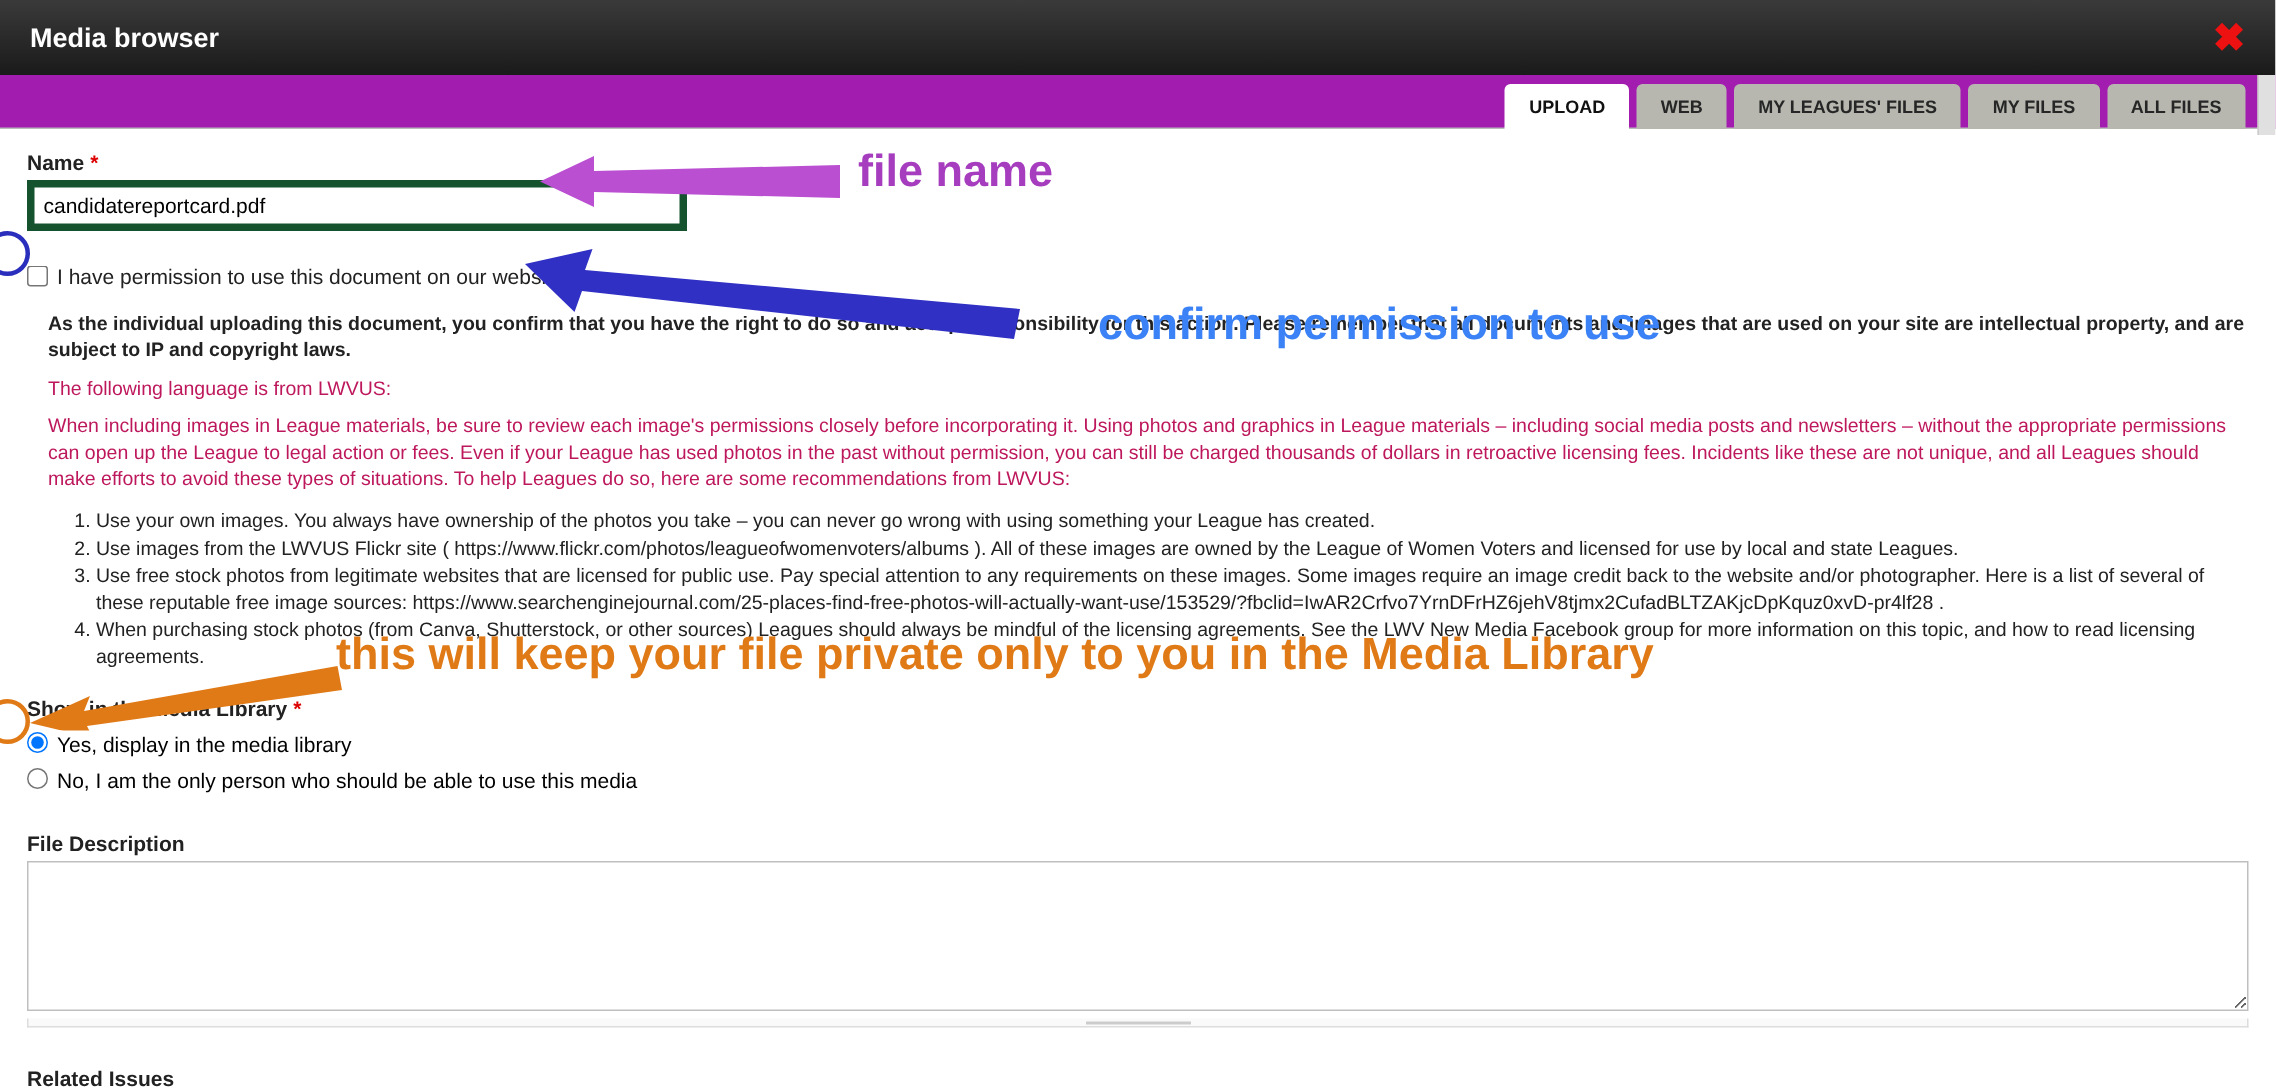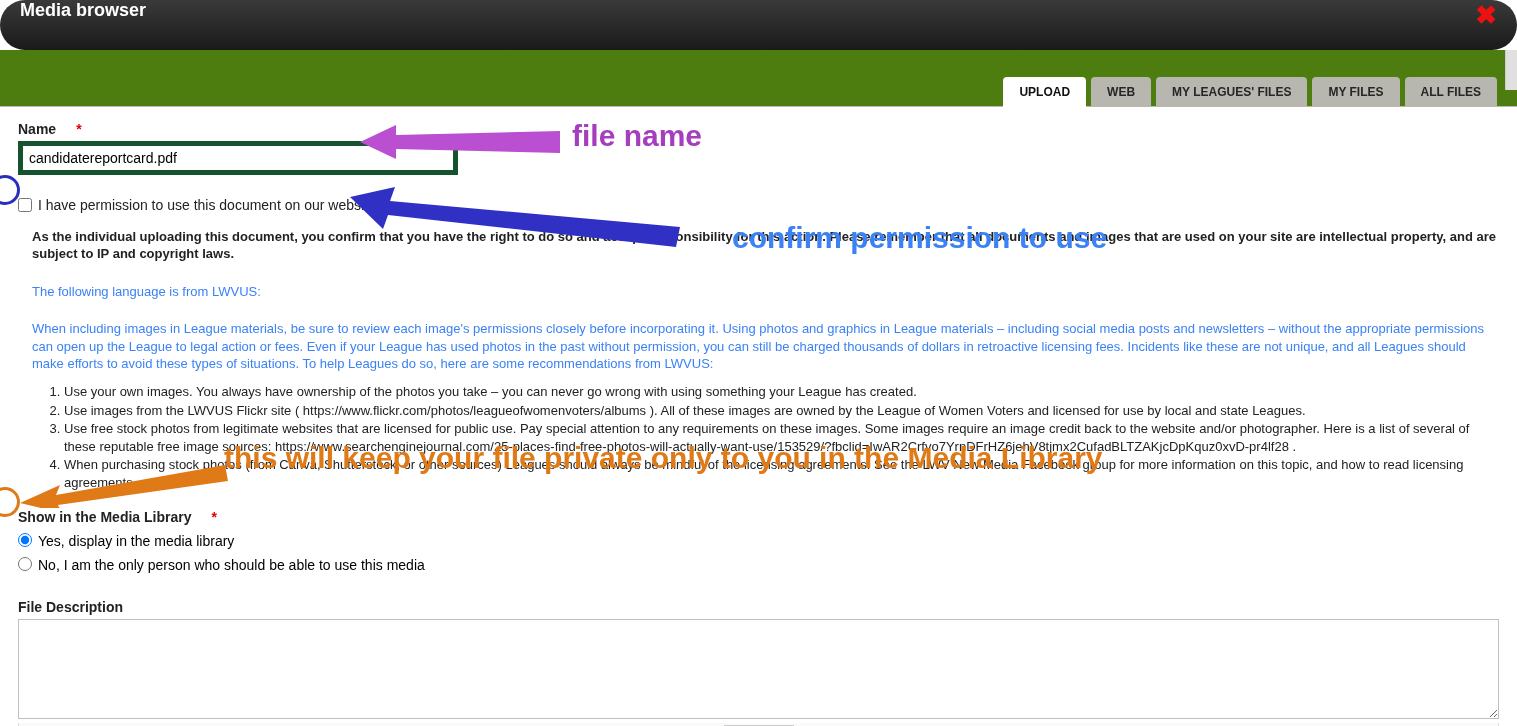--- a/index.html
+++ b/index.html
@@ -1,29 +1,28 @@
 <!DOCTYPE html>
 <html><head>
 <meta charset="utf-8">
 <style>
   * { box-sizing: border-box; margin: 0; padding: 0; }
   html, body { width: 1517px; font-family: "Segoe UI", Arial, sans-serif; background: #fff; overflow-x: hidden; }
 
   .header {
-    display: flex; align-items: flex-start; justify-content: space-between;
+    display: flex; align-items: center; justify-content: space-between;
     height: 50px; padding: 0 20px;
     background: linear-gradient(#3a3a3a, #1a1a1a);
     color: #fff;
-    border-radius: 25px;
   }
   .header h1 { font-size: 18px; font-weight: 700; }
   .close-x { color: #e11; font-size: 26px; font-weight: 700; cursor: pointer; }
 
   .subheader {
-    height: 57px; background: #4d7c0f;
+    height: 36px; background: #a21caf;
     border-bottom: 1px solid #bbb;
     display: flex; justify-content: flex-end; align-items: flex-end;
     padding: 0 20px 0 0;
     position: relative;
   }
   .tabs { display: flex; gap: 5px; margin-bottom: -1px; }
   .tab {
     background: #b7b7b0; color: #262626;
     padding: 8px 16px; font-size: 12px; font-weight: 700;
     border-top-left-radius: 4px; border-top-right-radius: 4px;
@@ -31,29 +30,29 @@
   }
   .tab.active {
     background: #fff; color: #111;
   }
   .scroll-gutter {
     position: absolute; right: 0; top: 0; width: 12px; height: 40px;
     background: #e0e0e0; border-left: 1px solid #ccc;
   }
 
   .content { padding: 14px 18px; position: relative; }
-  .field-label { font-size: 14px; font-weight: 700; color: #222; margin-bottom: 4px; display: flex; gap: 20px;}
+  .field-label { font-size: 14px; font-weight: 700; color: #222; margin-bottom: 4px; display: flex; gap: 4px;}
   .req { color: #d00; font-weight: 700; }
   input[type=text].txt { width: 440px; padding: 4px 6px; font-size: 14px; border: 5px solid #14532d; background:#fff; }
 
   .inline-check { display: flex; align-items: center; gap: 6px; font-size: 14px; color: #222; margin-top: 22px; }
   .inline-check input { width: 14px; height: 14px; }
 
   .bold-para { margin-top: 16px; font-size: 13px; font-weight: 700; color: #222; line-height: 1.3; padding-left: 14px;}
-  .plain-para { margin-top: 20px; font-size: 13px; color: #3b82f6; line-height: 1.35; padding-left: 14px;}
+  .plain-para { margin-top: 8px; font-size: 13px; color: #be185d; line-height: 1.35; padding-left: 14px;}
   ol.recommend { margin: 10px 0 0 46px; font-size: 13px; color: #222; line-height: 1.35; }
   ol.recommend li { margin-bottom: 1px; }
 
   .radio-row { display: flex; align-items: flex-start; gap: 6px; font-size: 14px; margin: 8px 0 0 0;}
   .radio-row input { width: 14px; height: 14px; }
 
   .textarea { width: 100%; height: 100px; border: 1px solid #bfbfbf; resize: vertical; font-family: inherit; font-size: 14px; padding: 4px;}
 
   .gripper { height: 6px; background: #fafafa; border: 1px solid #ddd; border-top: none; display:flex; align-items:center; justify-content:center;}
   .gripper::after { content:""; width:70px; height:2px; background:#ccc; }

